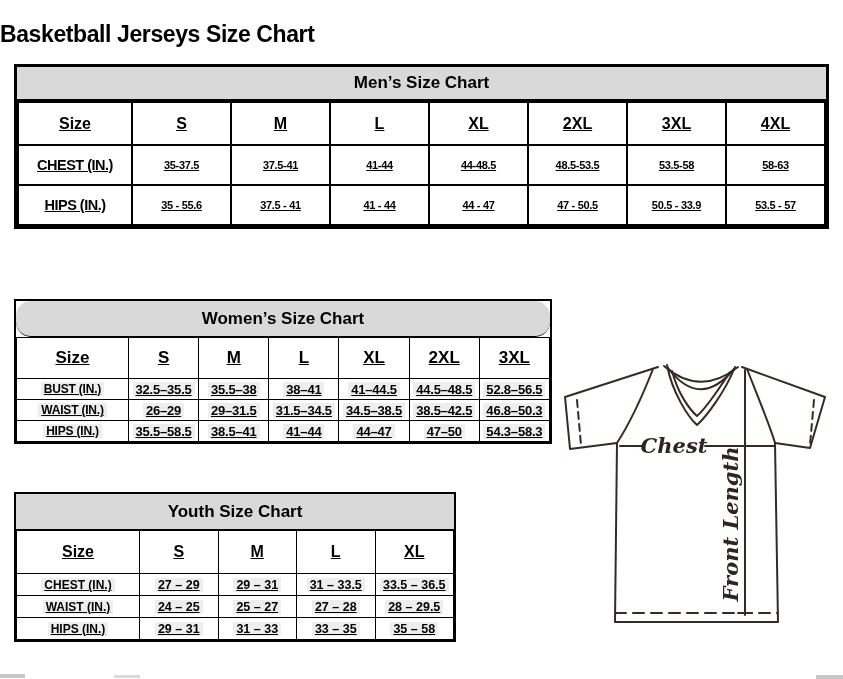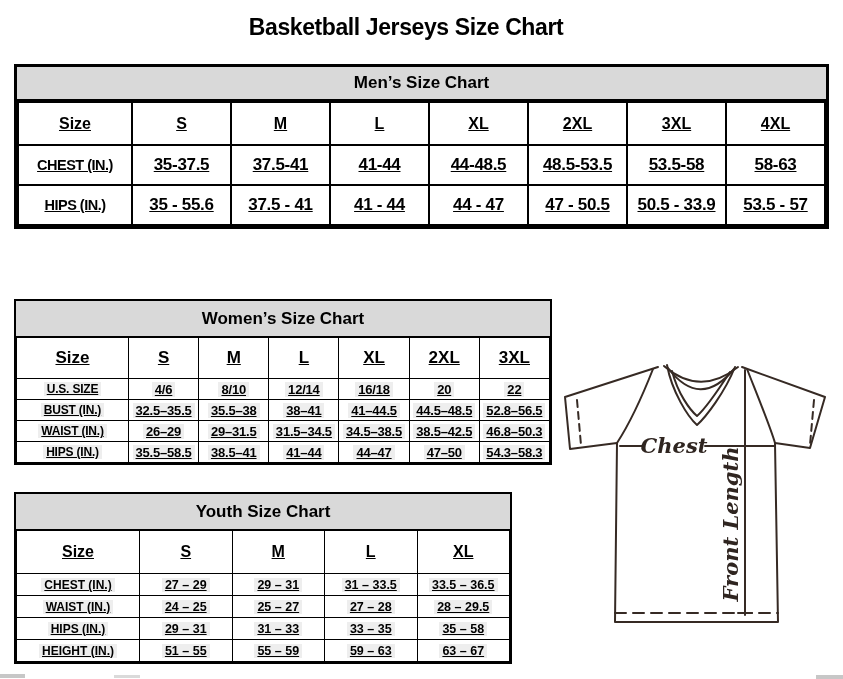--- a/index.html
+++ b/index.html
@@ -1,53 +1,53 @@
 <!DOCTYPE html>
 <html><head>
 <meta charset="utf-8">
 <style>
   html,body { margin:0; padding:0; }
   body {
     width:843px; height:679px; position:relative; overflow:hidden;
     background:#ffffff; font-family:"Liberation Sans", sans-serif; color:#000;
   }
   .page-title {
-    position:absolute; top:14px; left:0; width:812px; text-align:center;
+    position:absolute; top:21px; left:0; width:812px; 
     font-size:23px; font-weight:bold; letter-spacing:-0.4px;
   }
   
   .chart { position:absolute; background:#fff; box-sizing:border-box; border:3px solid #000; }
   .chart .tbl-title {
     background:#d9d9d9; border-bottom:2px solid #000; text-align:center;
     font-weight:bold;
   }
   .chart table { width:100%; border-collapse:collapse; table-layout:fixed;text-decoration:underline; }
   .chart th, .chart td {
     border:1px solid #000; text-align:center; vertical-align:middle;
     font-weight:bold; padding:0; overflow:hidden; white-space:nowrap;
   }
   
   .mens { left:14px; top:64px; width:815px; }
   .mens .tbl-title { height:32px; line-height:32px; font-size:17px; }
   .mens th, .mens td { border-width:2px; }
   .mens tr.hdr { height:43px; }
   .mens tr.data { height:40px; }
   .mens th { font-size:16px; }
-  .mens td { font-size:17px; letter-spacing:-0.3px; }
+  .mens td { font-size:11px; letter-spacing:-0.3px; }
   .mens td.lbl { font-size:14.5px; letter-spacing:-0.5px; }
   
   .wm { left:14px; top:299px; width:538px; border-width:2px; }
-  .wm .tbl-title { height:35px; line-height:35px; font-size:17px; border-bottom-width:1.5px; }
+  .wm .tbl-title { height:35px; line-height:35px; font-size:17px; border-bottom-width:1.5px;border-radius:15px; }
   .wm tr.hdr { height:41px; }
   .wm tr.data { height:21px; }
   .wm th { font-size:17px; }
   .wm td { font-size:13px; letter-spacing:-0.2px; }
   .wm td.lbl { font-size:12px; }
   
-  .yt { left:14px; top:492px; width:498px; border-width:2px; }
+  .yt { left:14px; top:492px; width:442px; border-width:2px; }
   .yt .tbl-title { height:35px; line-height:35px; font-size:17px; border-bottom-width:1.5px; }
   .yt tr.hdr { height:43px; }
   .yt tr.data { height:22px; }
   .yt th { font-size:16px; }
   .yt td { font-size:12.5px; }
   .yt td.lbl { font-size:12px; }
   
   .hl { background:#eeeeee; padding:0 3px; }
   
   .jersey { position:absolute; left:552px; top:352px; width:290px; height:310px; }
@@ -130,29 +130,20 @@
         <tr class="hdr">
       <th>Size</th>
       <th>S</th>
       <th>M</th>
       <th>L</th>
       <th>XL</th>
       <th>2XL</th>
       <th>3XL</th>
     </tr>
     <tr class="data">
-      <td class="lbl"><span class="hl">U.S. SIZE</span></td>
-      <td><span class="hl">4/6</span></td>
-      <td><span class="hl">8/10</span></td>
-      <td><span class="hl">12/14</span></td>
-      <td><span class="hl">16/18</span></td>
-      <td><span class="hl">20</span></td>
-      <td><span class="hl">22</span></td>
-    </tr>
-    <tr class="data">
       <td class="lbl"><span class="hl">BUST (IN.)</span></td>
       <td><span class="hl">32.5–35.5</span></td>
       <td><span class="hl">35.5–38</span></td>
       <td><span class="hl">38–41</span></td>
       <td><span class="hl">41–44.5</span></td>
       <td><span class="hl">44.5–48.5</span></td>
       <td><span class="hl">52.8–56.5</span></td>
     </tr>
     <tr class="data">
       <td class="lbl"><span class="hl">WAIST (IN.)</span></td>
@@ -208,27 +199,20 @@
       <td><span class="hl">27 – 28</span></td>
       <td><span class="hl">28 – 29.5</span></td>
     </tr>
     <tr class="data">
       <td class="lbl"><span class="hl">HIPS (IN.)</span></td>
       <td><span class="hl">29 – 31</span></td>
       <td><span class="hl">31 – 33</span></td>
       <td><span class="hl">33 – 35</span></td>
       <td><span class="hl">35 – 58</span></td>
     </tr>
-    <tr class="data">
-      <td class="lbl"><span class="hl">HEIGHT (IN.)</span></td>
-      <td><span class="hl">51 – 55</span></td>
-      <td><span class="hl">55 – 59</span></td>
-      <td><span class="hl">59 – 63</span></td>
-      <td><span class="hl">63 – 67</span></td>
-    </tr>
   </tbody>
     </table>
 </div>
 
 <svg class="jersey" viewBox="0 0 290 310" fill="none" stroke="#362a24" stroke-width="2" stroke-linejoin="round" stroke-linecap="round">
 
   <path d="M106,15 L13,45 L18,97 L65,91 L63,270 L226,270 L223,91 L258,96 L273,45 L190,15"></path>
 
   <path d="M101,17 C90,45 76,74 65,91"></path>
   <path d="M195,17 C206,45 218,74 223,91"></path>

